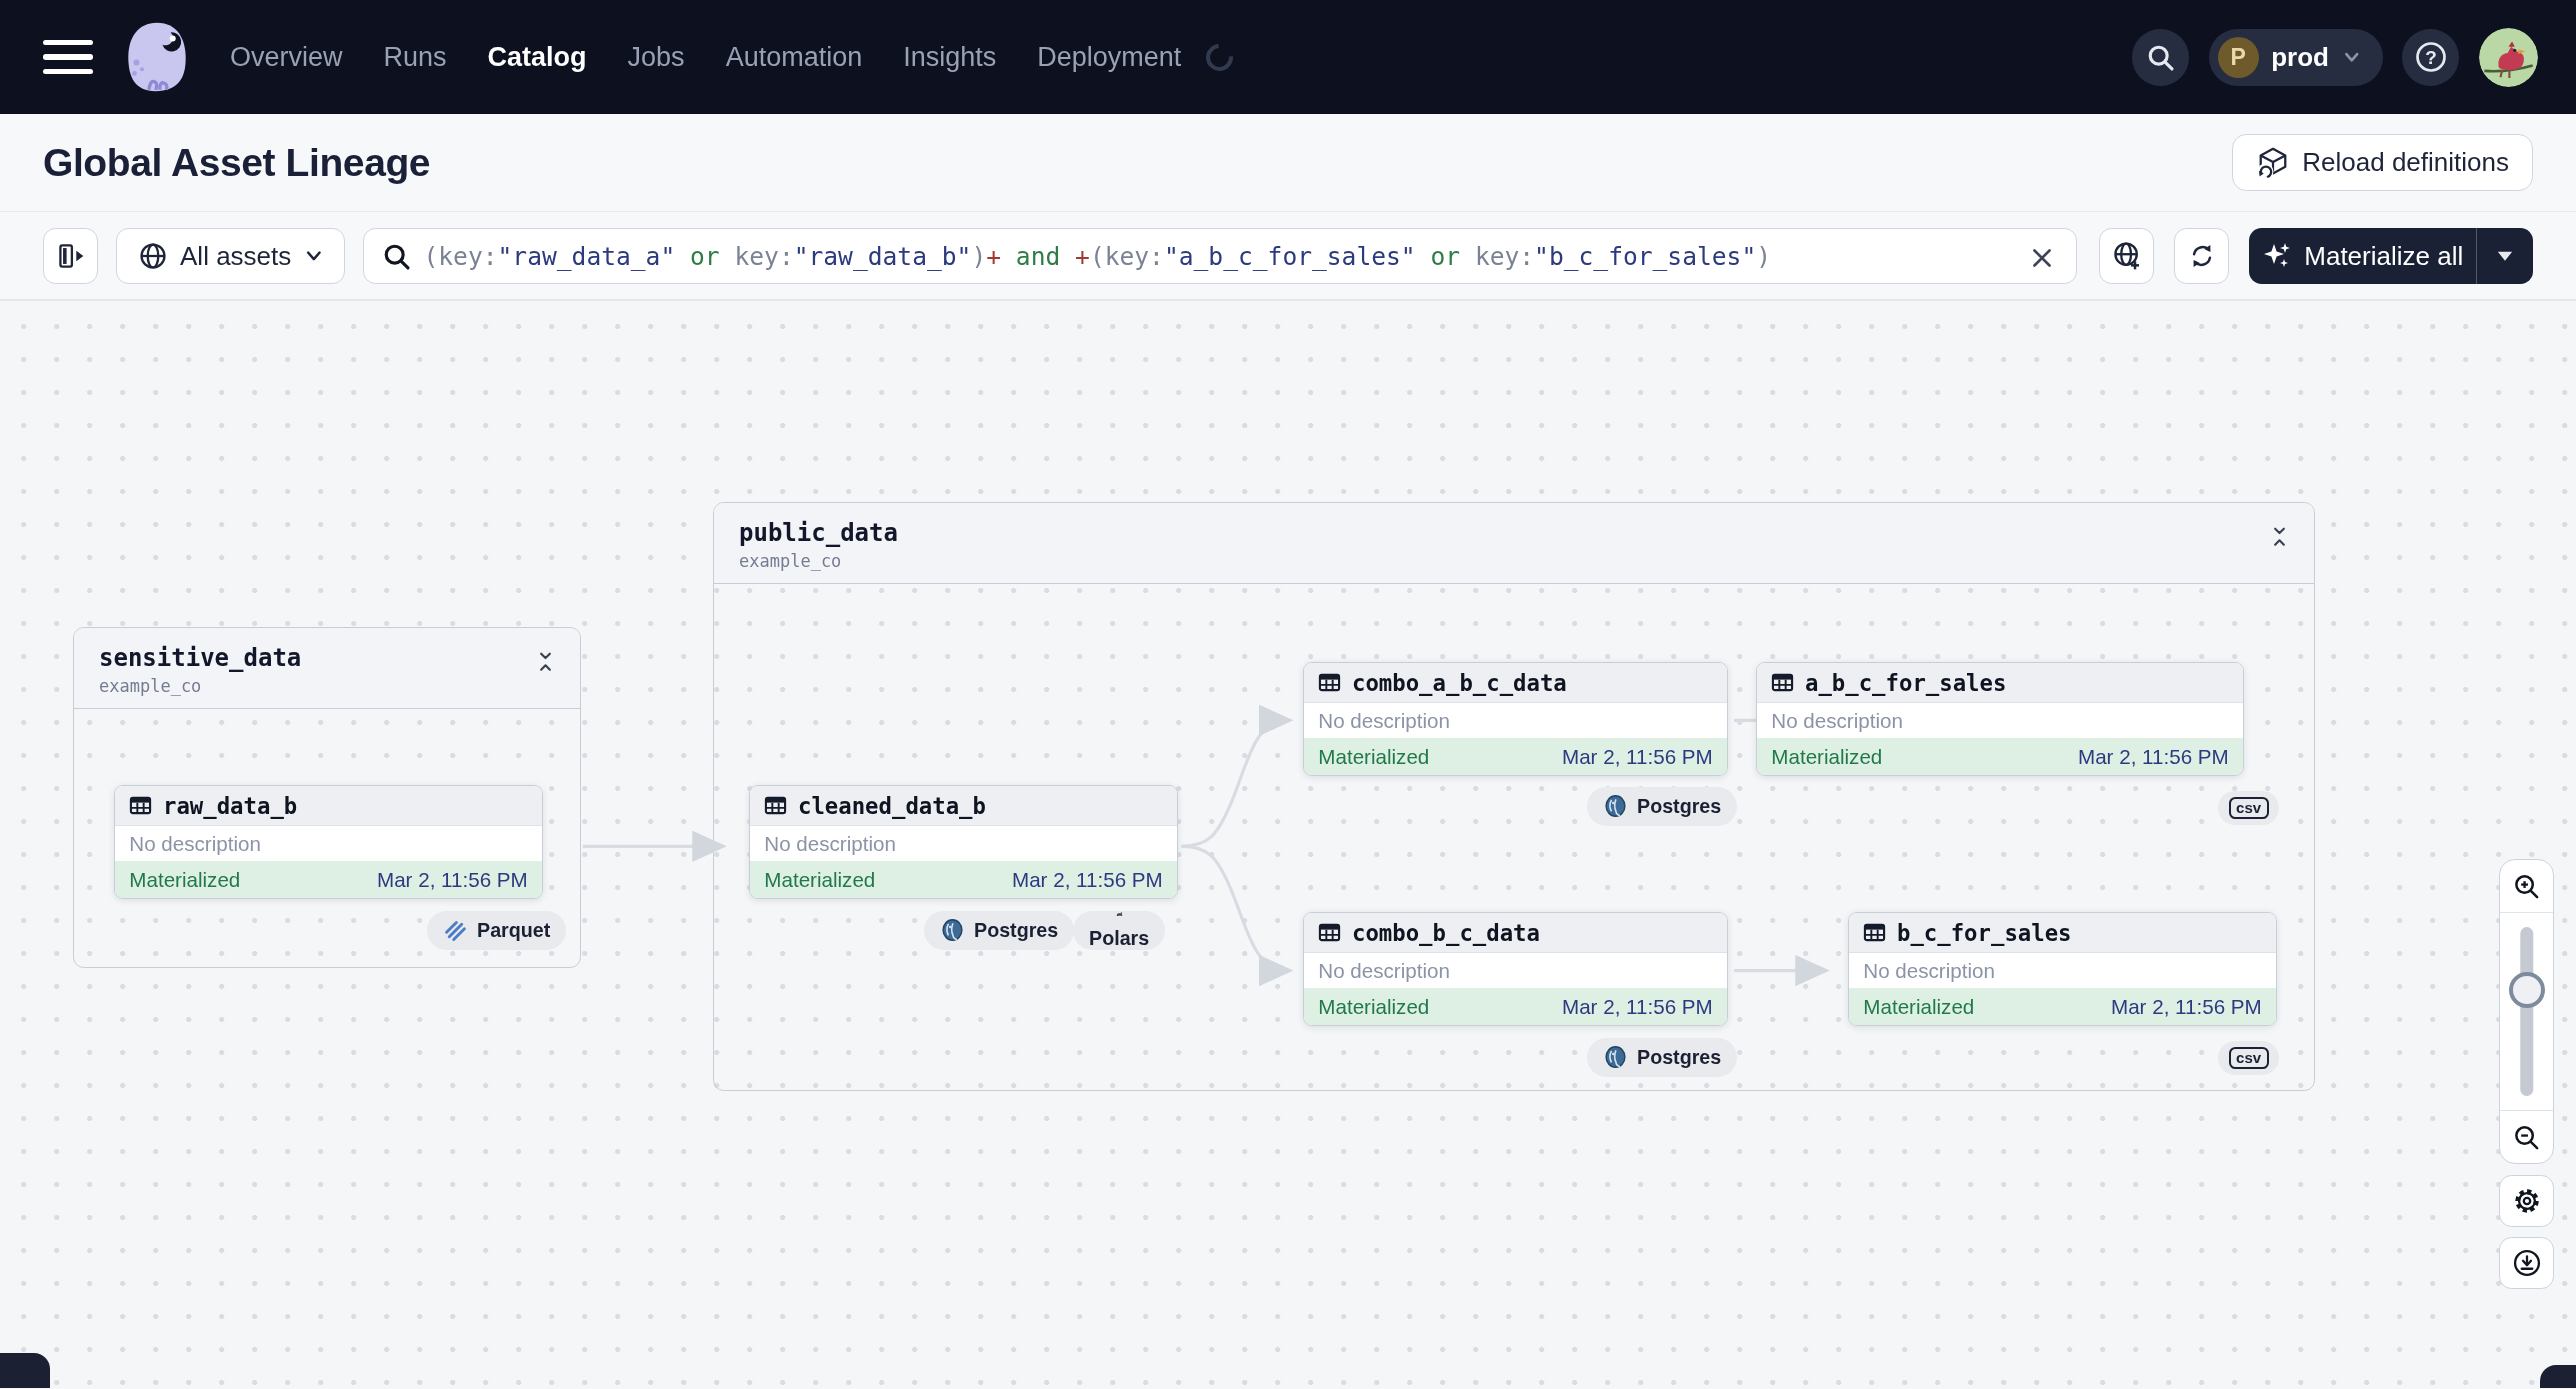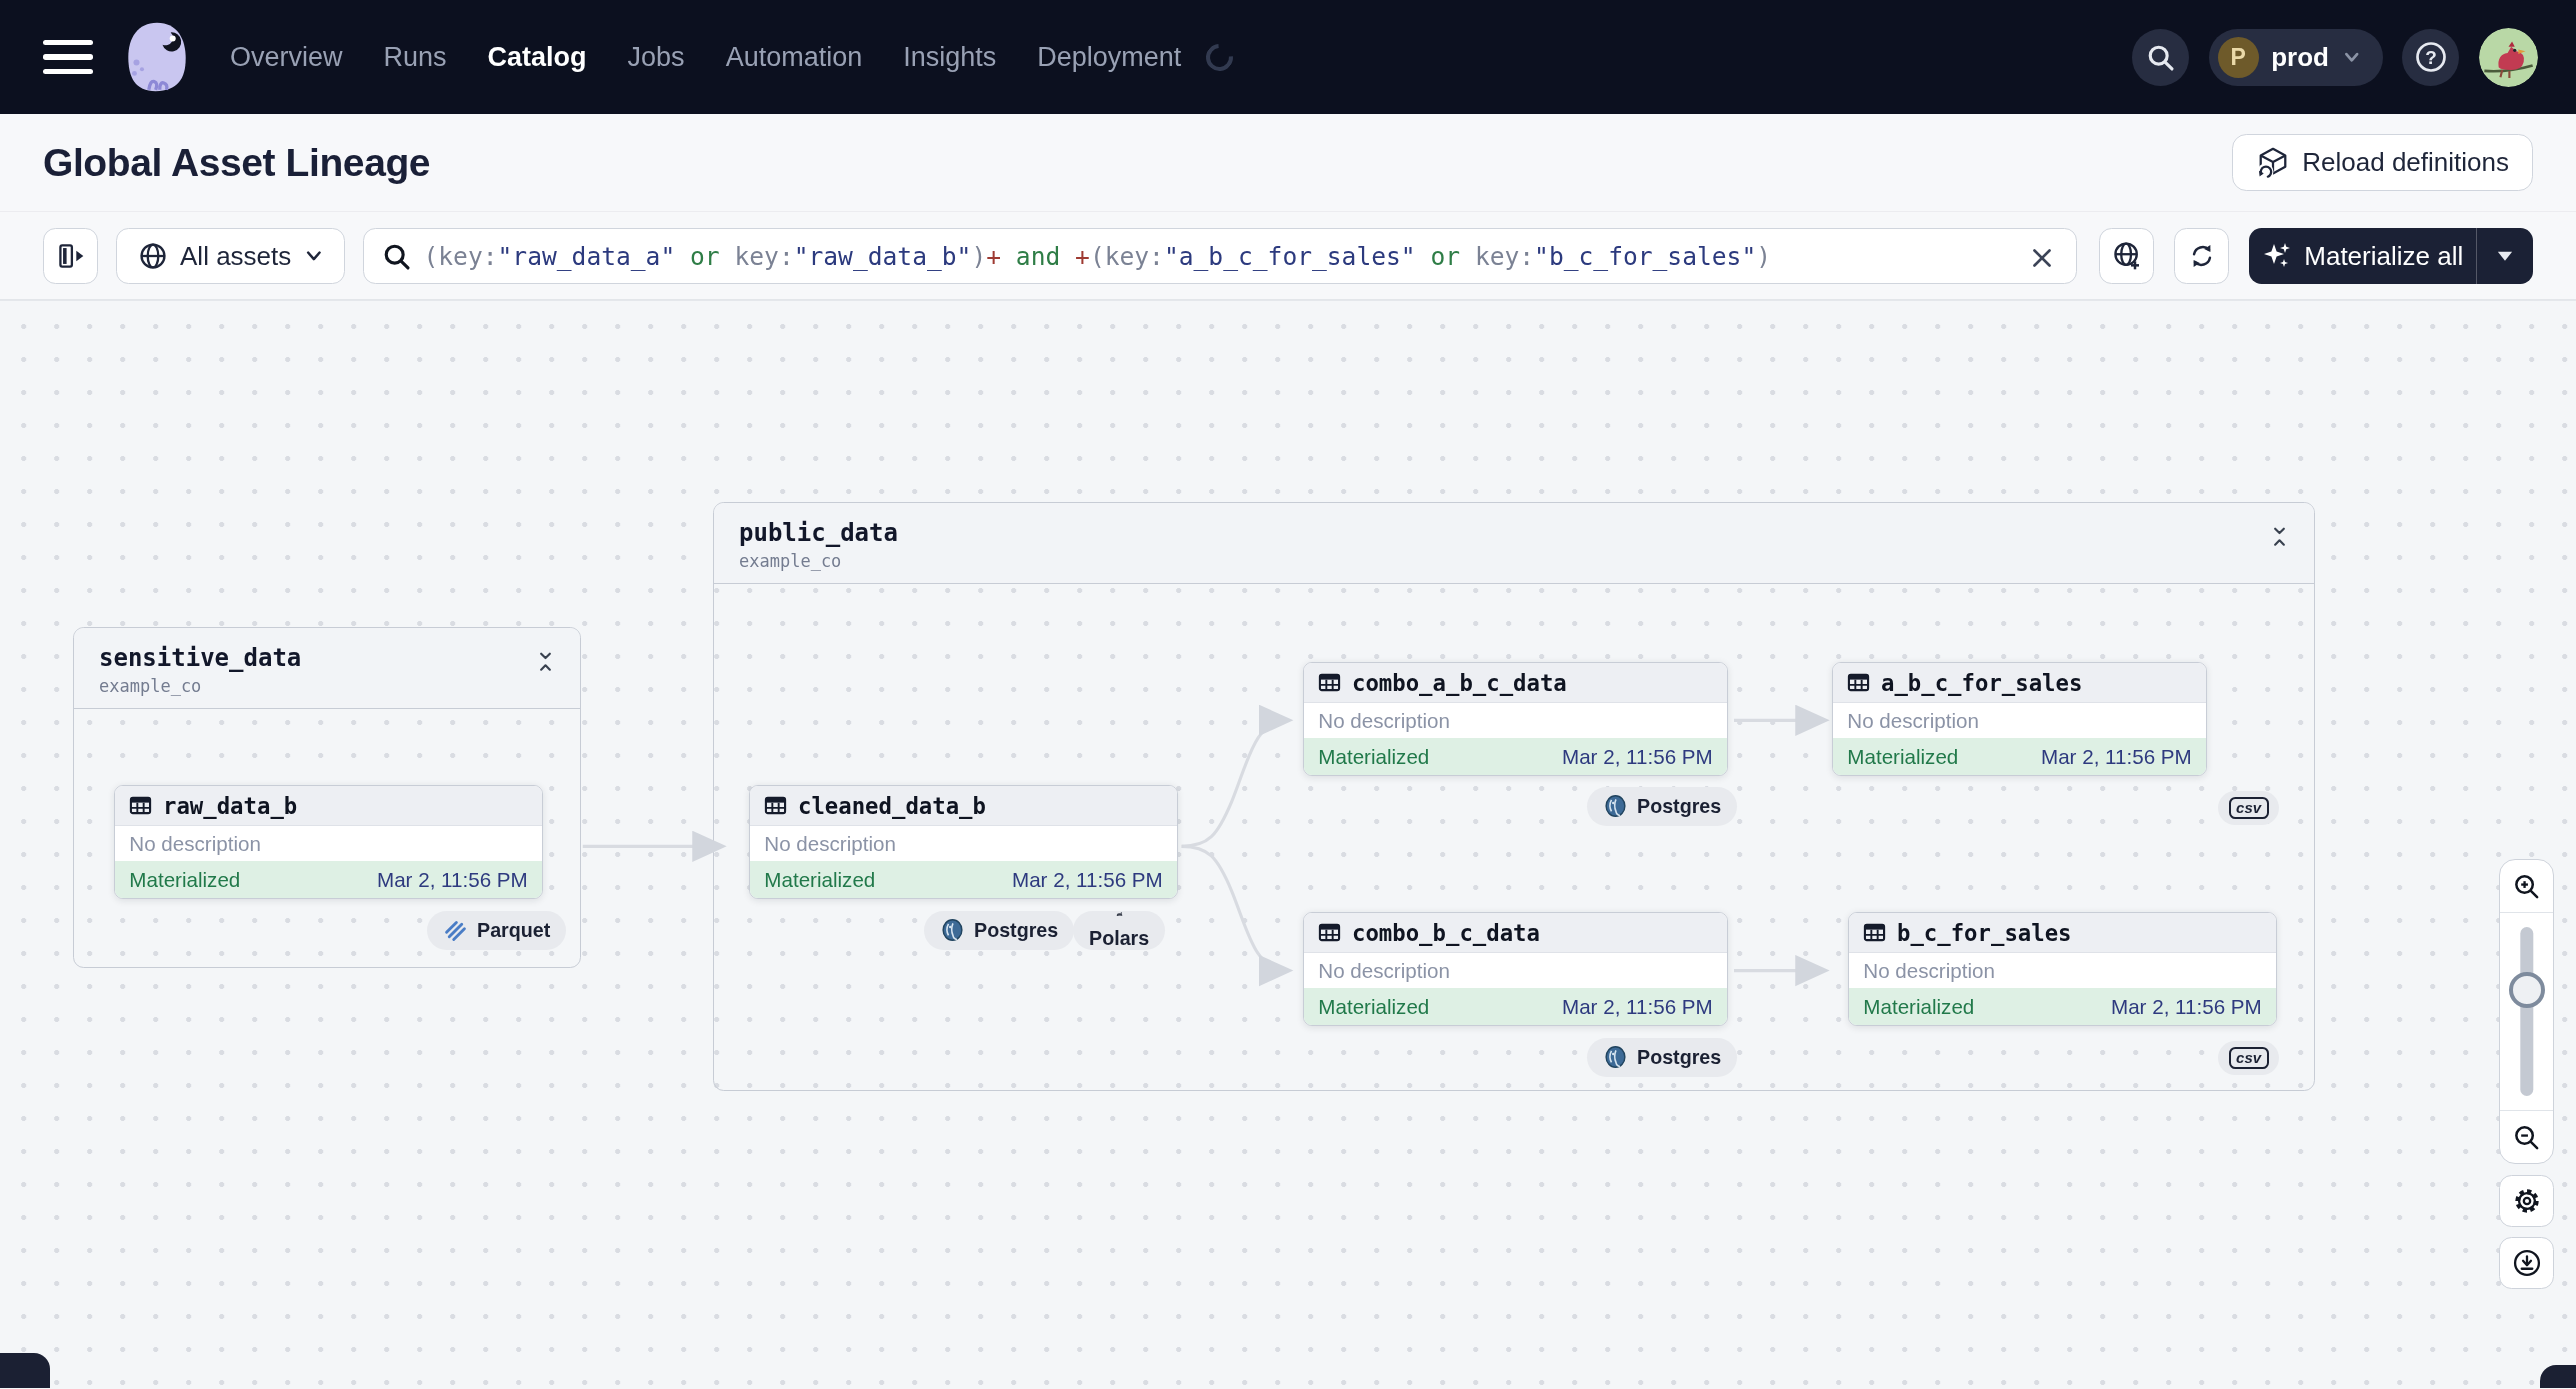--- a/index.html
+++ b/index.html
@@ -55,21 +55,21 @@
 
   .node { position:absolute; background:#ffffff; border:1.3px solid #c8cdd6; border-radius:9px; z-index:3; box-shadow:0 1.8px 7.2px rgba(20,25,40,0.10); cursor:pointer; overflow:hidden; }
   .node-header { height:40px; background:#edeff3; border-bottom:0.9px solid #dfe2e8; display:flex; align-items:center; gap:10.7px; padding:0 14.3px; }
   .node-title { font-family:"DejaVu Sans Mono", monospace; font-size:22.3px; font-weight:700; color:#0f1421; }
   .node-desc { height:35px; display:flex; align-items:center; padding:0 14.3px; font-size:20.6px; color:#8b93a6; }
   .node-footer { height:37px; background:#def0e4; display:flex; align-items:center; justify-content:space-between; padding:0 14.3px; font-size:20.6px; }
   .node-footer .status { color:#21794a; }
   .node-footer .ts { color:#2e3a7f; }
 
   .badge { position:absolute; z-index:3; height:39px; background:#e8eaee; border-radius:19.7px; display:flex; align-items:center; gap:9px; padding:0 16px; font-size:19.7px; font-weight:700; color:#1b2133; cursor:pointer; }
-  .badge-csv { padding:0 10.7px;font-style:italic; }
+  .badge-csv { padding:0 10.7px; }
   .csv-key { border:2.2px solid #1b2133; border-radius:6.3px; font-size:15px; font-weight:700; padding:0.9px 5.4px 1.8px 5.4px; line-height:1; font-family:"Liberation Sans",sans-serif; }
 
   
   .zoom-panel { position:absolute; left:2499px; top:558px; width:55px; height:305px; background:#ffffff; border:1.3px solid #ced3db; border-radius:16px; z-index:4; display:flex; flex-direction:column; }
   .zp-btn { height:52px; display:flex; align-items:center; justify-content:center; cursor:pointer; }
   .zp-divider { height:0.9px; background:#e0e4e9; }
   .zp-slider { flex:1; position:relative; }
   .zp-track { position:absolute; left:50%; transform:translateX(-50%); top:14.3px; bottom:14.3px; width:13.4px; border-radius:7.2px; background:#c4c9d2; }
   .zp-knob { position:absolute; left:50%; transform:translateX(-50%); top:59px; width:36px; height:36px; border-radius:50%; background:#eef0f3; border:4.5px solid #7e8b9d; cursor:grab; }
   .side-btn { position:absolute; left:2499px; width:55px; height:52px; background:#ffffff; border:1.3px solid #ced3db; border-radius:12.5px; display:flex; align-items:center; justify-content:center; cursor:pointer; z-index:4; }
@@ -340,21 +340,21 @@
   <div class="badge" style="left:1587px; top:486px;">
     <svg width="25" height="25" viewBox="0 0 28 28">
       <ellipse cx="14" cy="13.5" rx="10.5" ry="11.5" fill="#3d6a96" stroke="#21445f" stroke-width="1.6"></ellipse>
       <path d="M9.5 6.5 q-3.5 6.5 0 13" stroke="#d6e4f0" stroke-width="1.8" fill="none"></path>
       <path d="M14.5 6 q-2.8 7 0 13.5 q0.5 4 4.5 4.5" stroke="#d6e4f0" stroke-width="1.8" fill="none"></path>
       <circle cx="11.5" cy="10" r="1.4" fill="#d6e4f0"></circle>
     </svg>
     <span>Postgres</span>
   </div>
 
-  <div class="node" style="left:1832px; top:361px; width:375px;">
+  <div class="node" style="left:1756px; top:361px; width:488px;">
     <div class="node-header">
       <svg width="23" height="23" viewBox="0 0 24 24">
         <rect x="2" y="4" width="20" height="16" rx="2" fill="none" stroke="#151b2b" stroke-width="2.2"></rect>
         <rect x="2" y="4" width="20" height="5" fill="#151b2b"></rect>
         <line x1="8.7" y1="9" x2="8.7" y2="20" stroke="#151b2b" stroke-width="2"></line>
         <line x1="15.3" y1="9" x2="15.3" y2="20" stroke="#151b2b" stroke-width="2"></line>
         <line x1="2" y1="14.5" x2="22" y2="14.5" stroke="#151b2b" stroke-width="2"></line>
       </svg>
       <span class="node-title">a_b_c_for_sales</span>
     </div>

